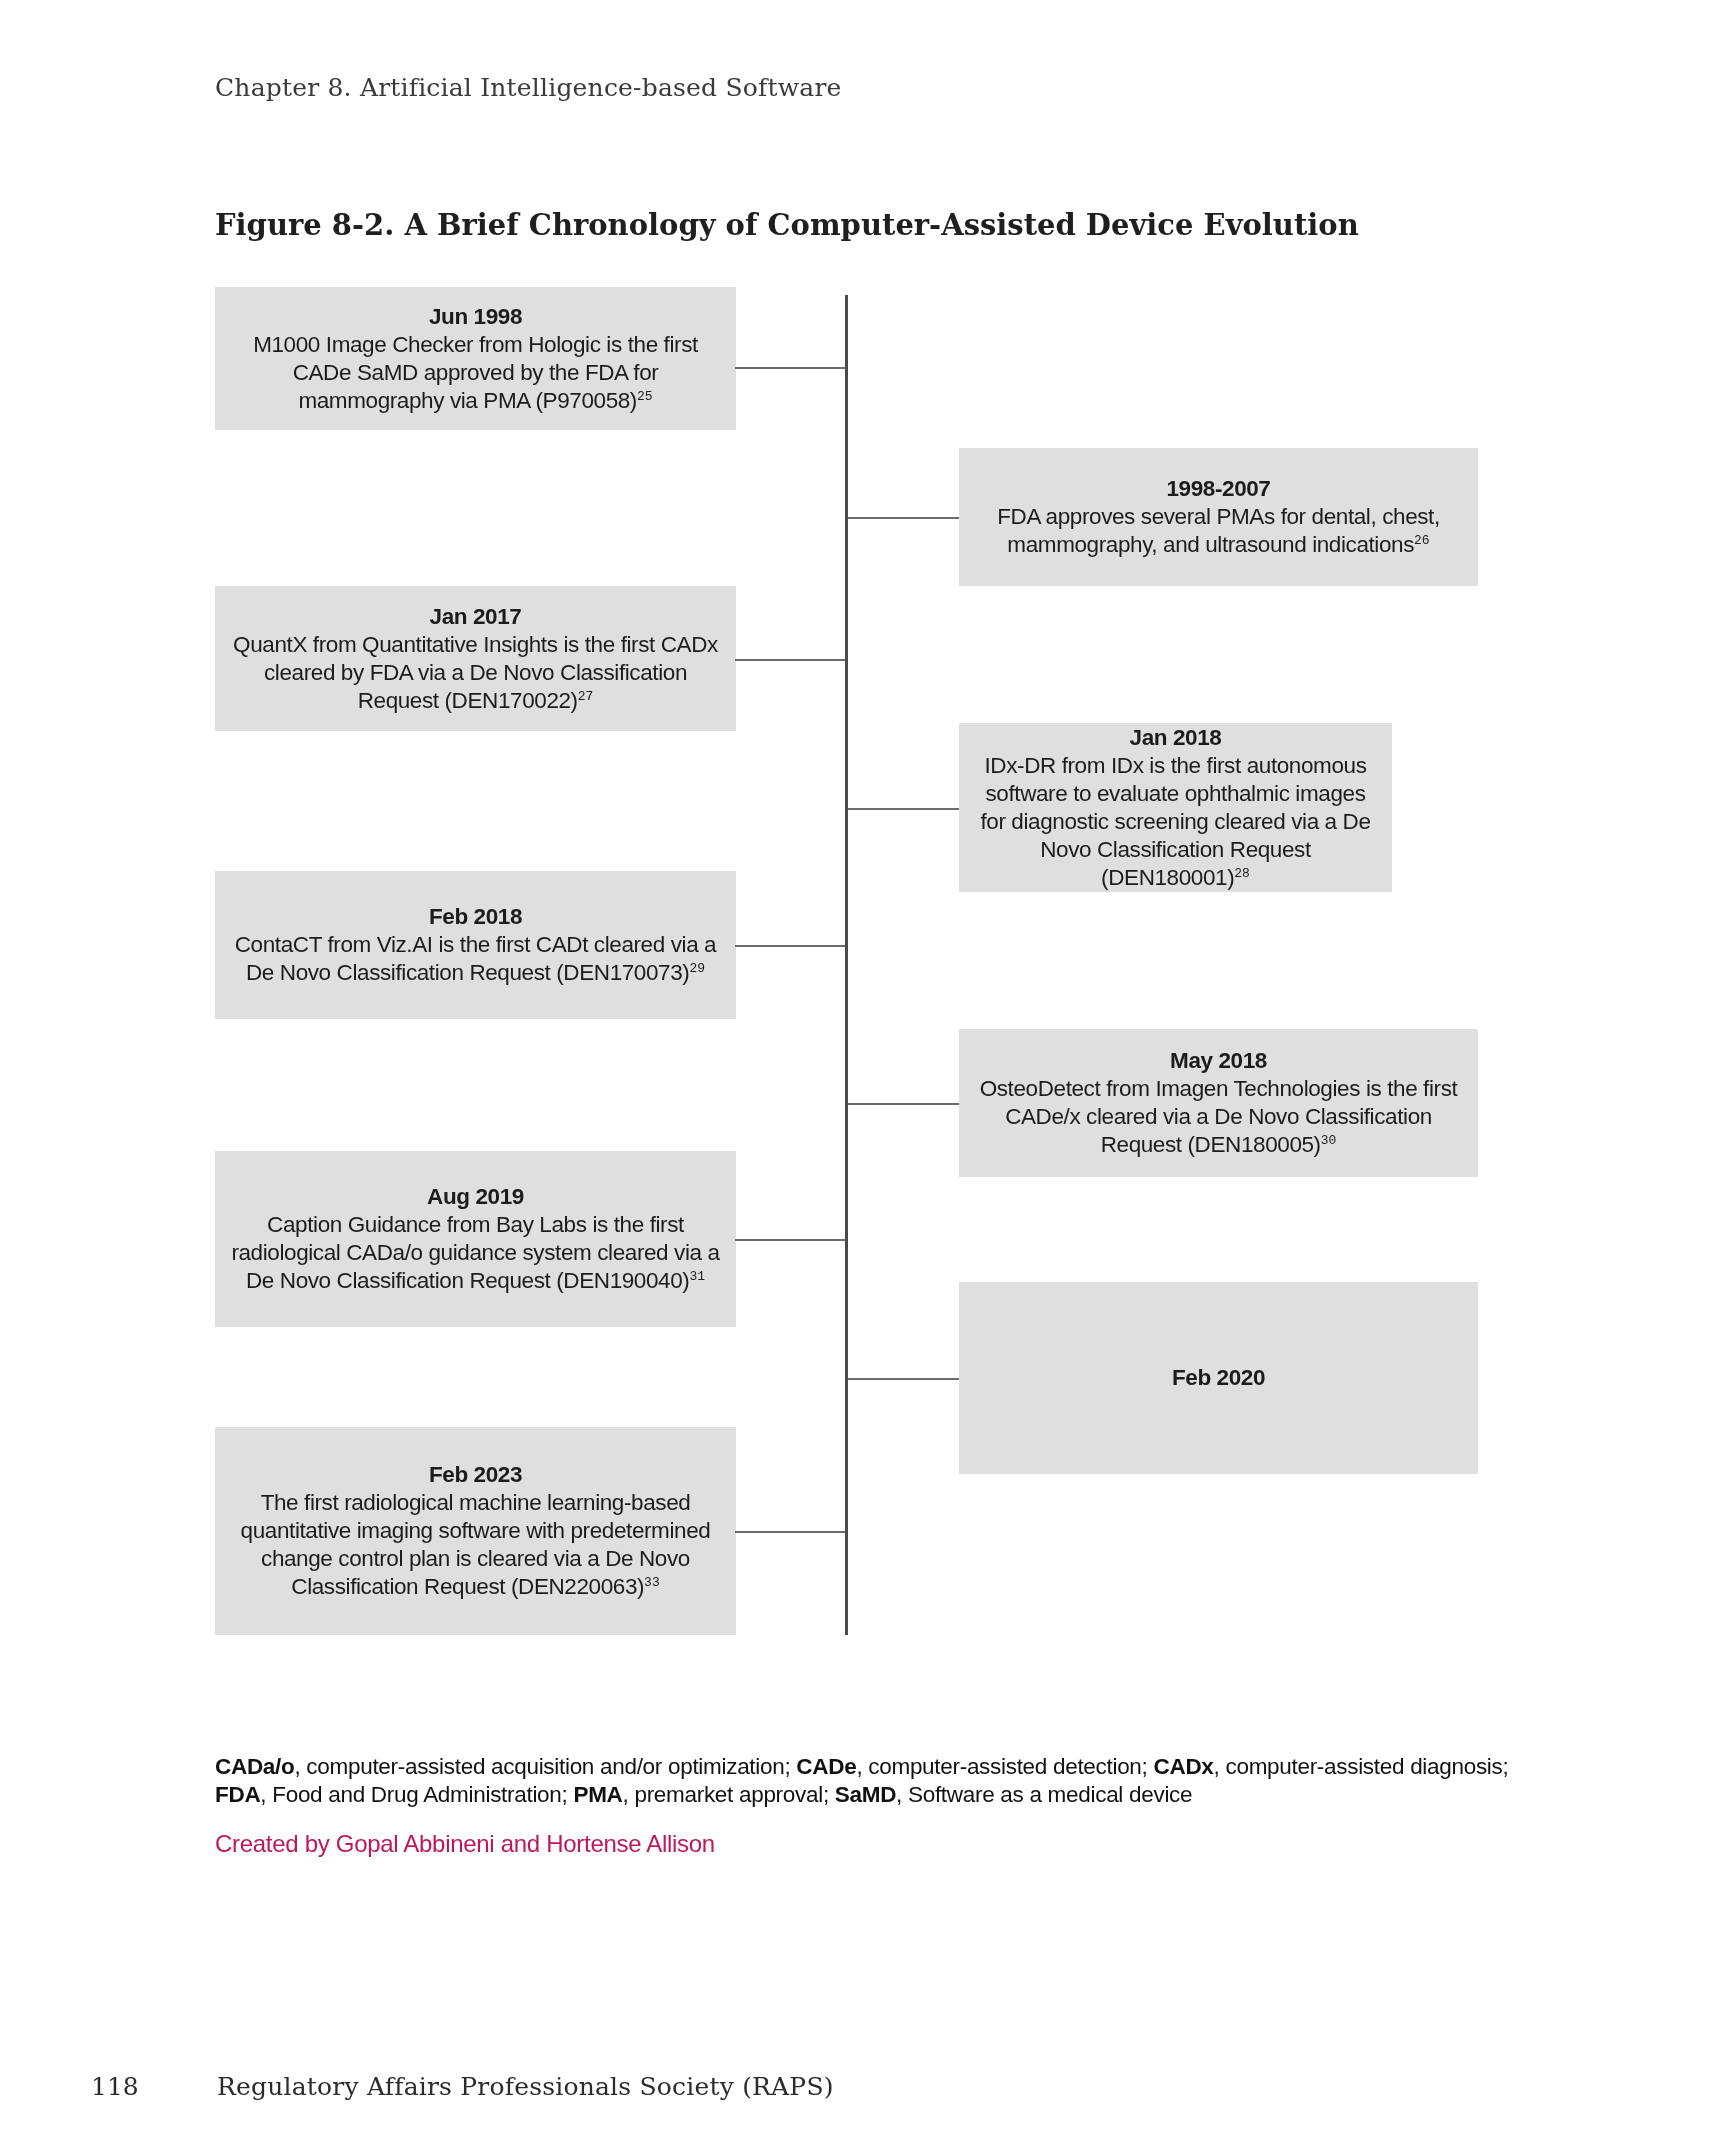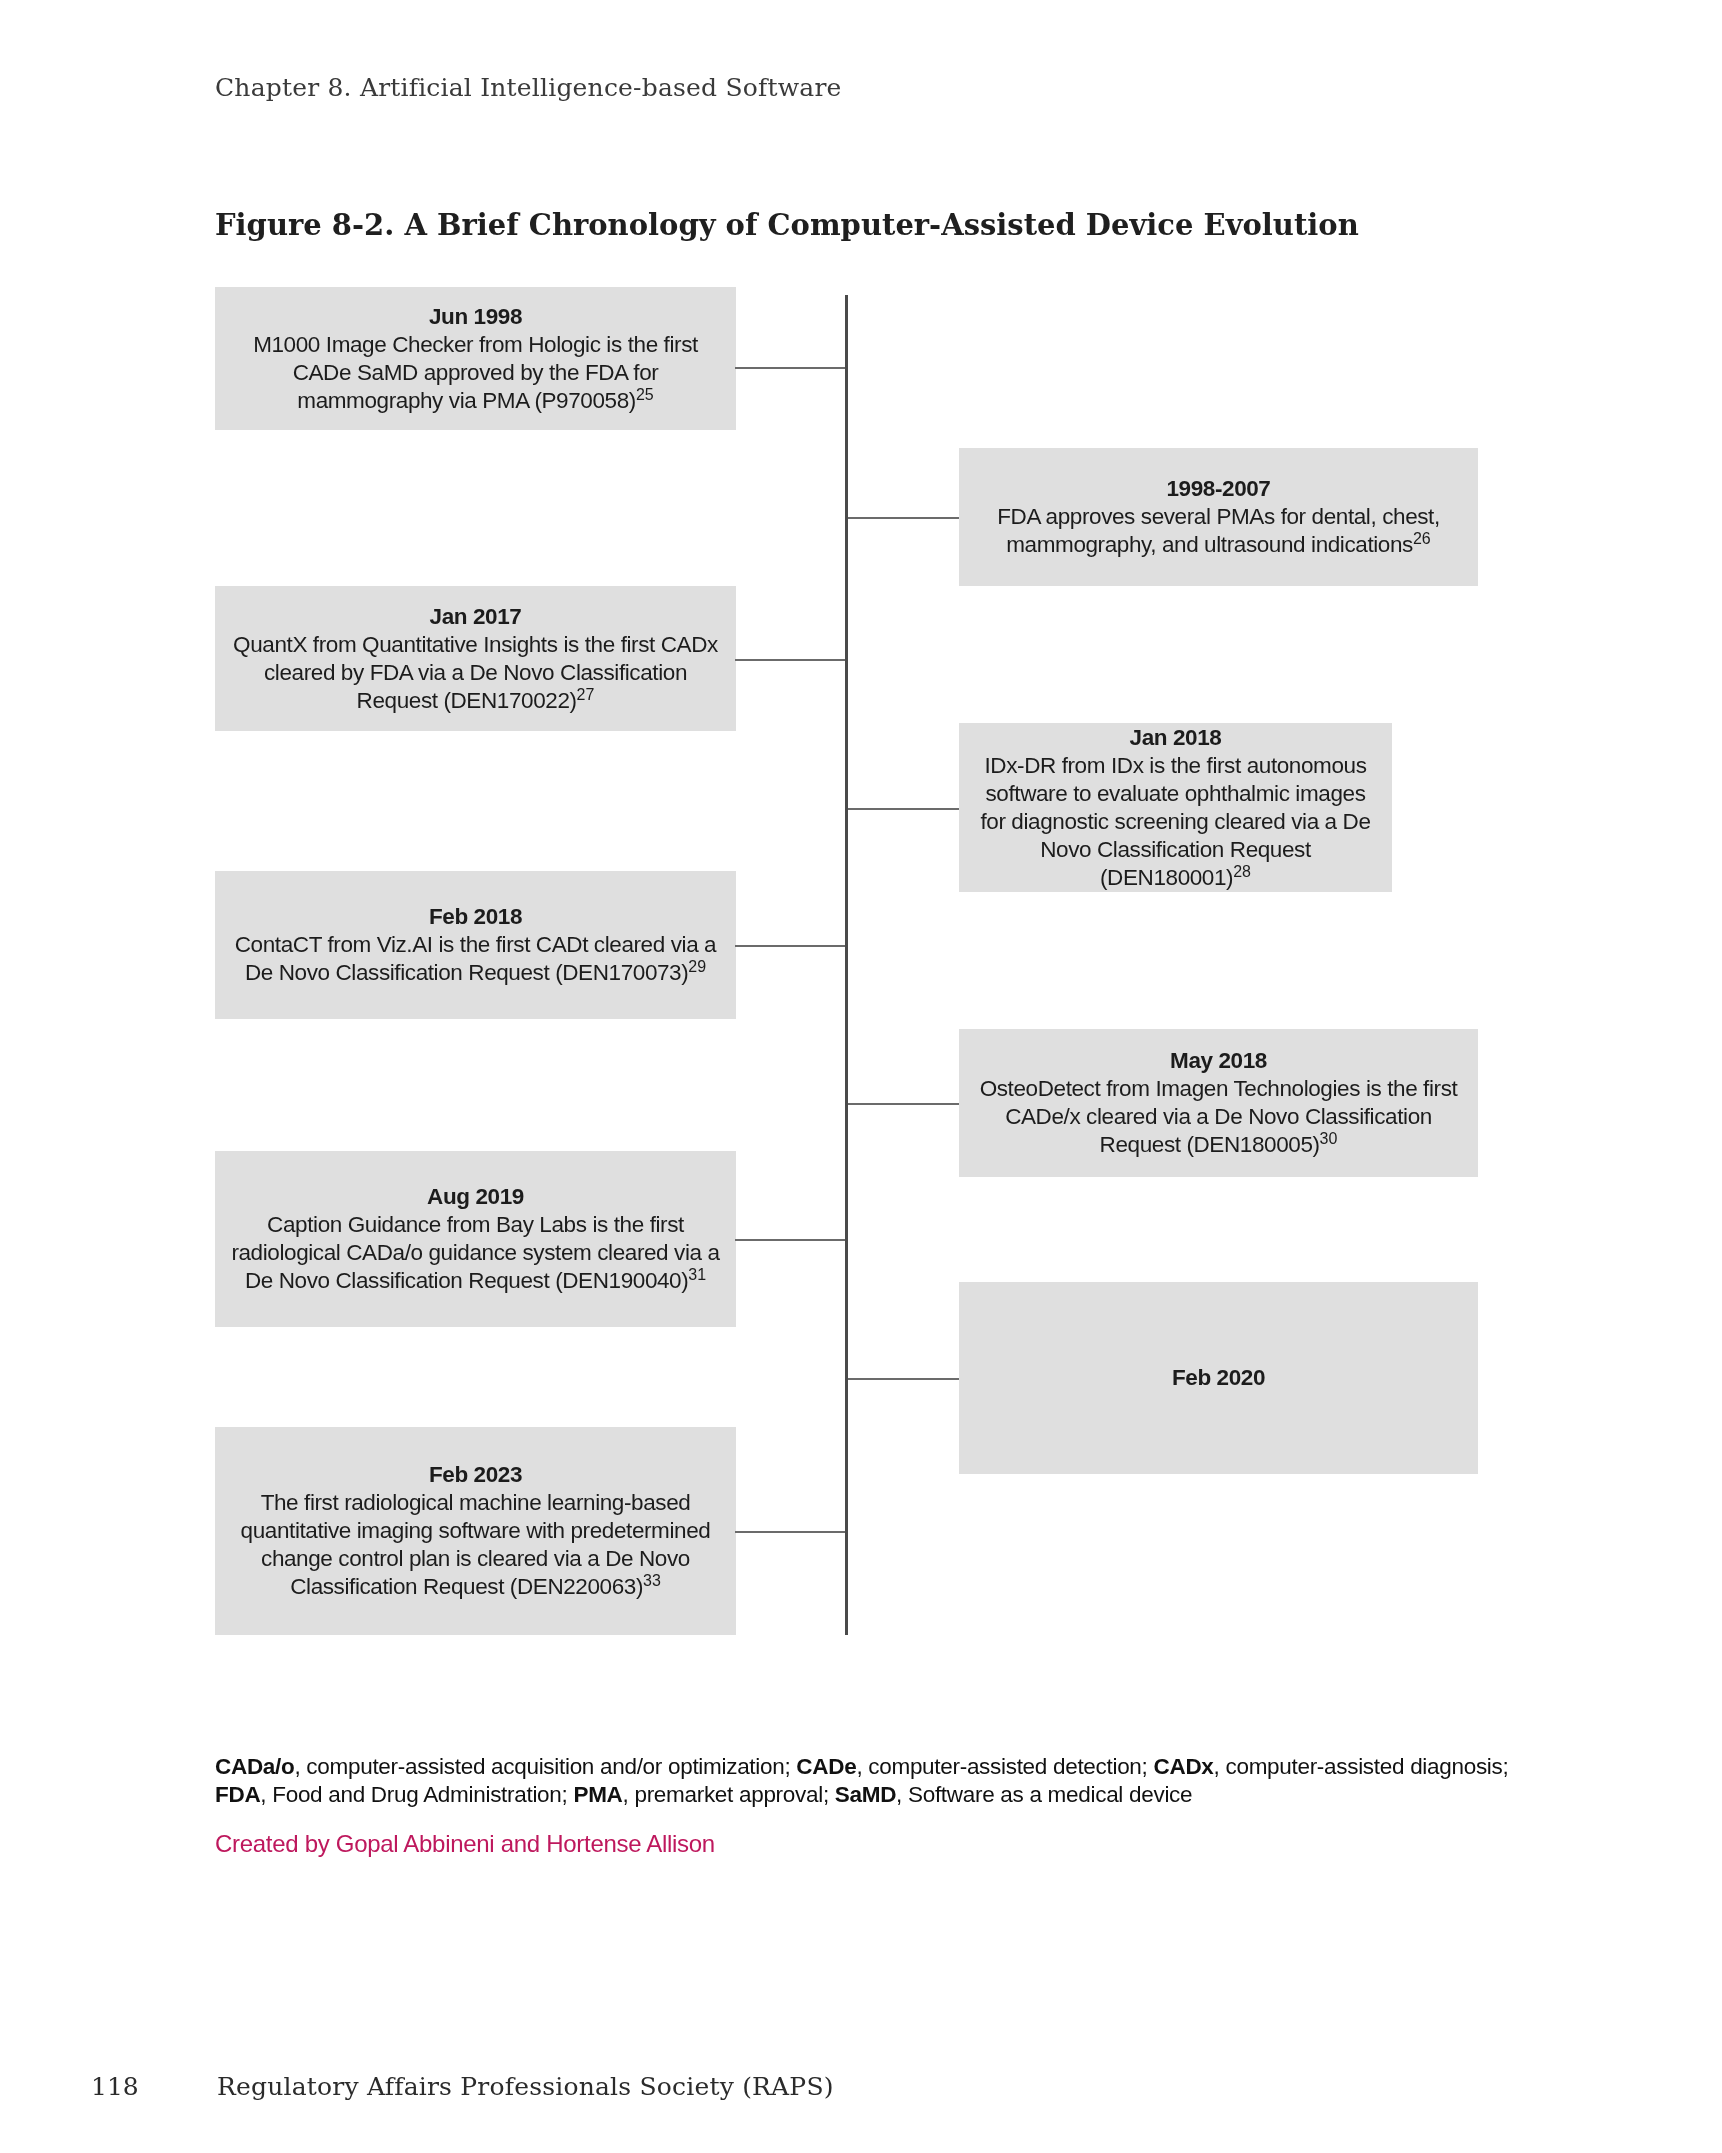--- a/index.html
+++ b/index.html
@@ -20,21 +20,21 @@
     position:absolute;width:2.8px;background:var(--axis-color,#4a4a4a);
   }
   .tl-box{
     position:absolute;background:var(--box-fill,#dfdfdf);
     display:flex;flex-direction:column;justify-content:center;
     text-align:center;box-sizing:border-box;padding:9.4px 11.2px;
     font-size:22.5px;line-height:28px;letter-spacing:-0.4px;color:#1c1c1c;
   }
   .tl-date{font-weight:bold;}
   .tl-text{font-weight:normal;}
-  .tl-text sup{font-size:16px;line-height:0;letter-spacing:0;}
+  .tl-text sup{font-size:13px;line-height:0;letter-spacing:0;font-family:Liberation Mono, monospace;}
   .connector{
     position:absolute;height:1.9px;background:var(--connector-color,#6b6b6b);
   }
   .footnote-abbr{
     position:absolute;left:215px;top:1730px;width:1330px;
     font-size:22.5px;line-height:28px;letter-spacing:-0.3px;color:#111;
   }
   .footnote-credit{
     position:absolute;left:215px;top:1806px;width:1330px;
     font-size:24px;line-height:28px;letter-spacing:-0.3px;color:#be185d;

